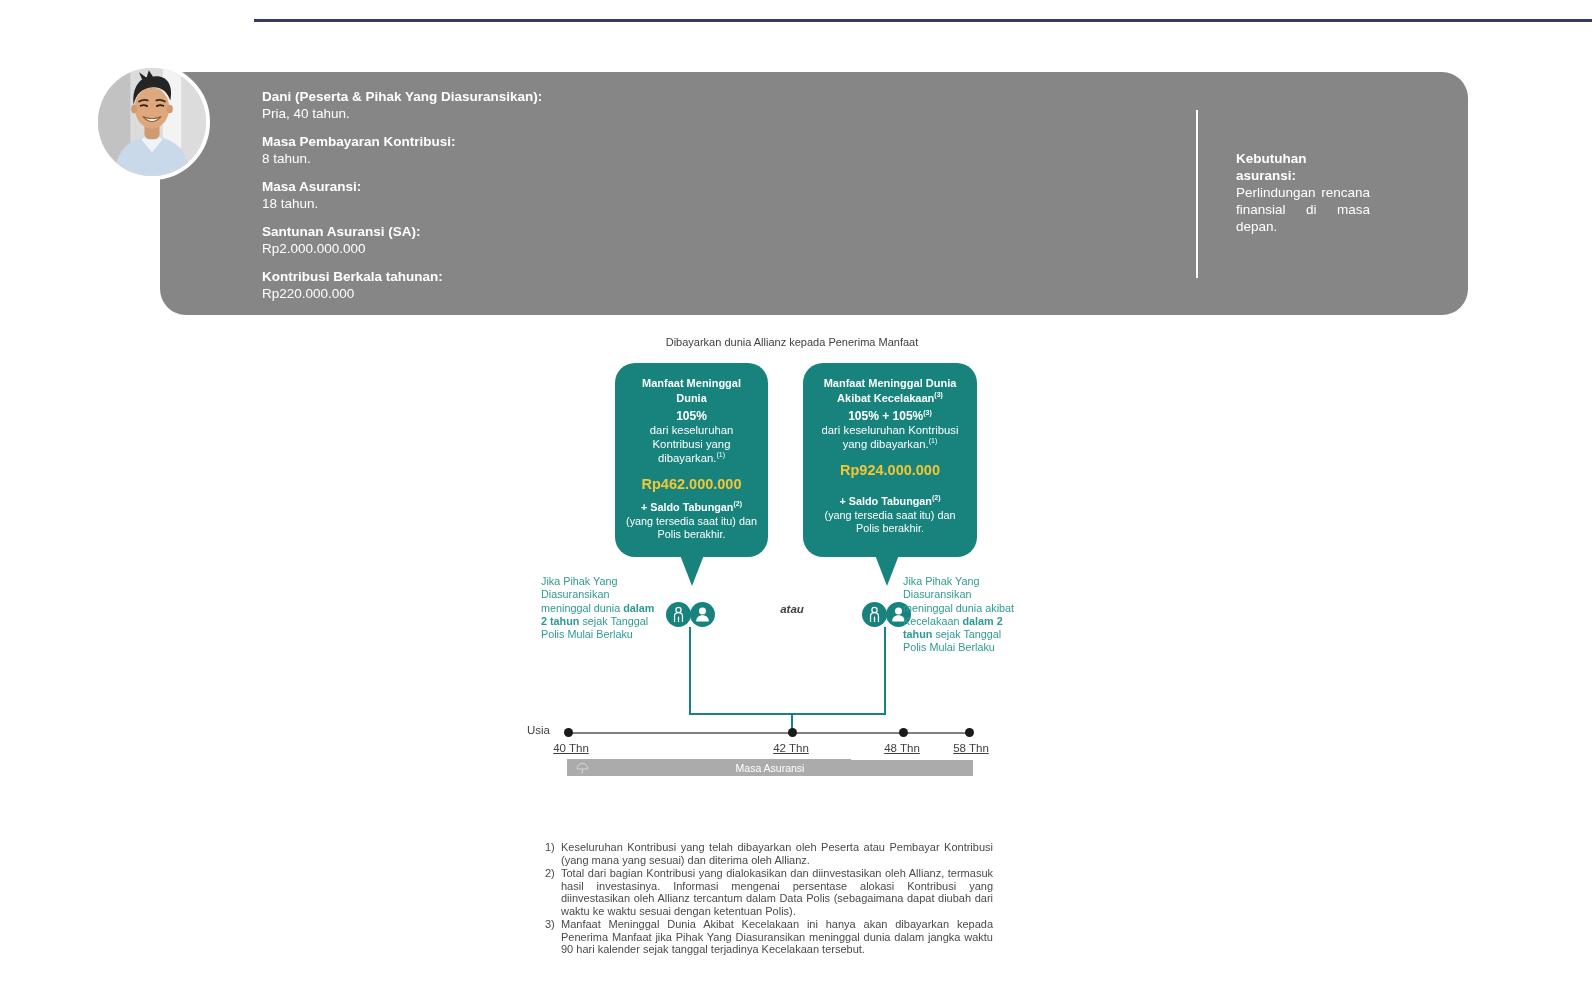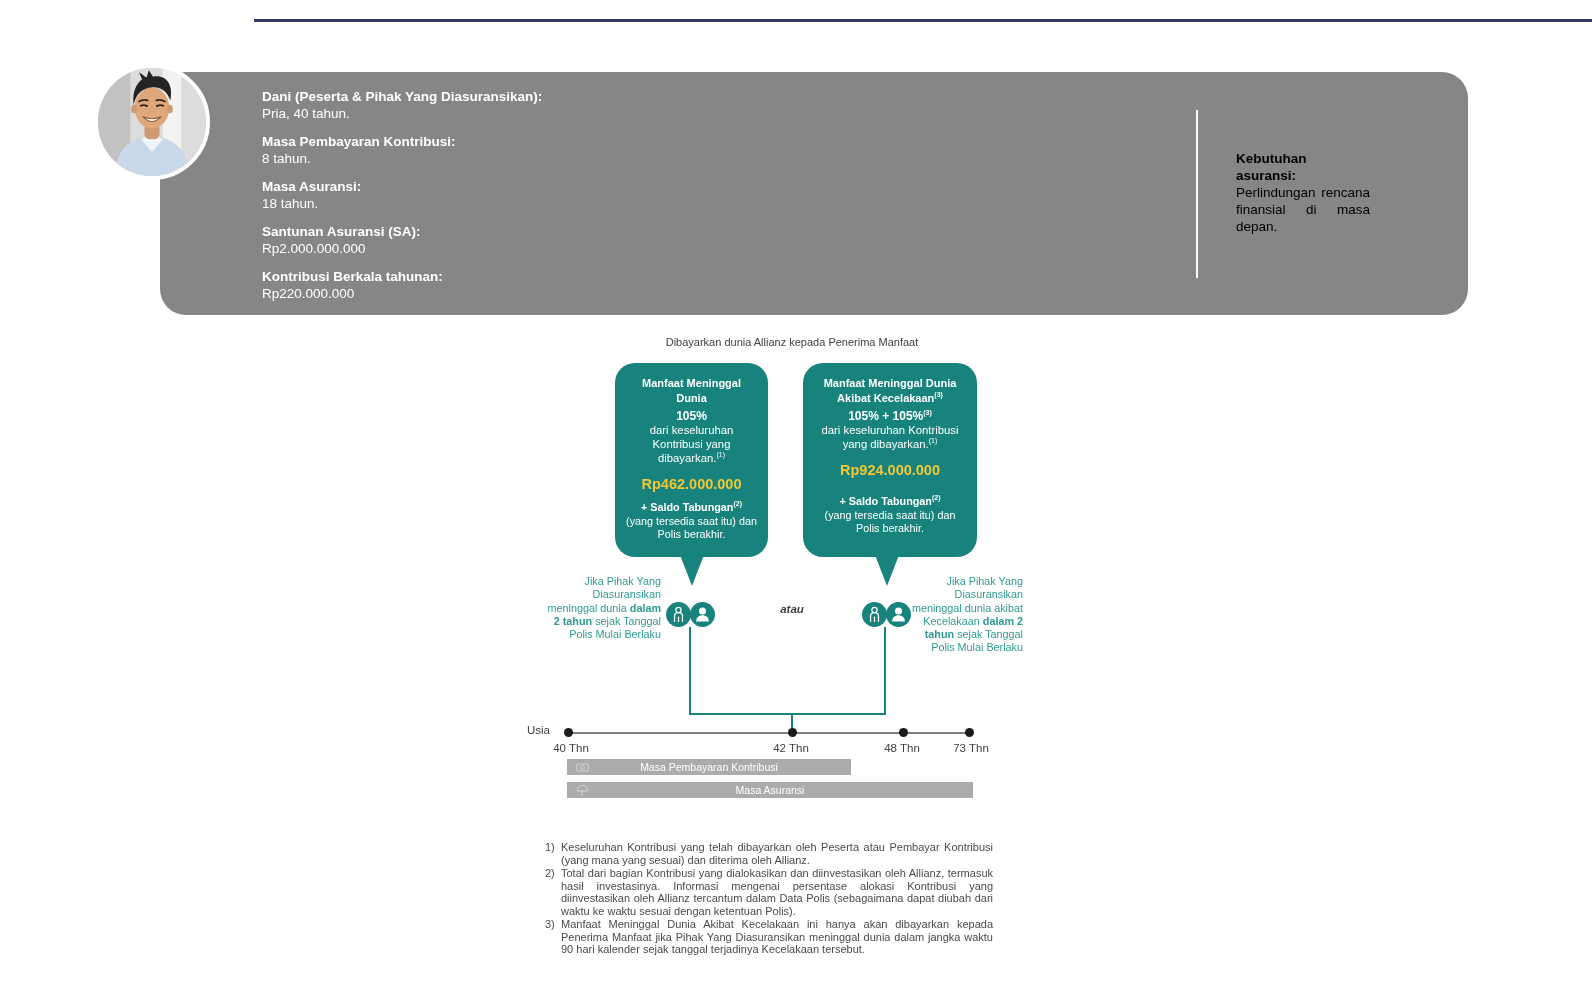--- a/index.html
+++ b/index.html
@@ -16,21 +16,21 @@
   .profile-card{position:absolute;left:160px;top:72px;width:1308px;height:243px;
                 background:var(--card_gray,#868686);border-radius:26px;}
   .avatar{position:absolute;left:94px;top:64px;width:116px;height:116px;border-radius:50%;
           border:4px solid #fff;box-sizing:border-box;overflow:hidden;background:#dcdcdc;z-index:3;}
   .avatar svg{display:block;width:108px;height:108px;}
   .pf-block{position:absolute;left:102px;top:16px;color:#fff;width:360px;}
   .pf-group{margin-bottom:11px;}
   .pf-label{font-weight:700;font-size:13.5px;line-height:17px;}
   .pf-value{font-size:13.5px;line-height:17px;}
   .v-divider{position:absolute;left:1036px;top:38px;width:2px;height:168px;background:#ffffff;}
-  .need-block{position:absolute;left:1076px;top:78px;width:140px;color:#000000;}
+  .need-block{position:absolute;left:1076px;top:78px;width:140px;color:#ffffff;}
   .need-label{font-weight:700;font-size:13.5px;line-height:17px;width:100px;}
   .need-value{font-size:13.5px;line-height:17px;text-align:justify;width:134px;}
 
   
   .dg-header{position:absolute;left:592px;top:336px;width:400px;text-align:center;
              font-size:11px;color:var(--text_dark,#414141);}
   .bx{position:absolute;top:363px;height:194px;background:var(--teal,#17837C);
       border-radius:20px;color:#fff;text-align:center;box-sizing:border-box;padding-top:13px;}
   .bx-left{left:615px;width:153px;}
   .bx-right{left:803px;width:174px;}
@@ -56,44 +56,44 @@
   .tail-left{left:680px;}
   .tail-right{left:875px;}
 
   .icon-circle{position:absolute;top:602px;width:25px;height:25px;}
   .ic-l1{left:666px;} .ic-l2{left:690px;} .ic-r1{left:862px;} .ic-r2{left:886px;}
   .icon-circle svg{display:block;width:25px;height:25px;}
 
   .or-label{position:absolute;left:770px;top:603px;width:44px;text-align:center;
             font-size:11.5px;font-weight:700;font-style:italic;color:var(--text_dark,#414141);}
 
-  .cond{position:absolute;top:575px;text-align:right;color:var(--teal_light,#2F9A92);
+  .cond{position:absolute;top:575px;text-align:left;color:var(--teal_light,#2F9A92);
         font-size:10.8px;line-height:13.3px;}
   .cond b{font-weight:700;}
   .cond-left{left:541px;width:120px;}
   .cond-right{left:903px;width:120px;}
 
   .conn{position:absolute;background:var(--teal,#17837C);}
   .conn-v-left{left:689px;top:627px;width:2px;height:88px;}
   .conn-v-right{left:884px;top:627px;width:2px;height:88px;}
   .conn-h{left:689px;top:713px;width:197px;height:2px;}
   .conn-v-mid{left:791px;top:714px;width:2px;height:19px;}
 
   
   .tl-axis-label{position:absolute;left:527px;top:724px;font-size:11.5px;color:var(--text_dark,#414141);}
   .tl-line{position:absolute;left:566px;top:732px;width:405px;height:2px;background:#7f7f7f;}
   .tl-dot{position:absolute;top:728px;width:9px;height:9px;border-radius:50%;background:#1a1a1a;}
   .tl-tick{position:absolute;top:742px;font-size:11.5px;color:var(--text_dark,#414141);
-           transform:translateX(-50%);white-space:nowrap;}
+           transform:translateX(-50%);white-space:nowrap;text-decoration:underline;}
 
   
   .bar{position:absolute;height:16px;background:var(--bar_gray,#ABABAB);color:#fff;
        font-size:10.5px;display:flex;align-items:center;justify-content:center;}
   .bar1{left:567px;top:759px;width:284px;}
-  .bar2{left:567px;top:782px;width:406px;}
+  .bar2{left:567px;top:760px;width:406px;}
   .bar .bar-icon{position:absolute;left:9px;top:2px;width:13px;height:13px;opacity:0.75;}
   .bar .bar-icon svg{display:block;width:13px;height:13px;}
 
   
   .fns{position:absolute;left:545px;top:841px;width:448px;color:var(--text_body,#4A4A4A);
        font-size:11px;line-height:12.5px;}
   .fn-row{display:flex;margin-bottom:1px;}
   .fn-num{flex:0 0 16px;}
   .fn-text{flex:1;text-align:justify;}
   .closing{position:absolute;left:545px;top:970px;width:448px;color:var(--text_body,#4A4A4A);
@@ -230,21 +230,21 @@
 
     <div class="tl-axis-label">Usia</div>
     <div class="tl-line"></div>
     <span class="tl-dot" style="left:564px;"></span>
     <span class="tl-dot" style="left:788px;"></span>
     <span class="tl-dot" style="left:899px;"></span>
     <span class="tl-dot" style="left:965px;"></span>
     <span class="tl-tick" style="left:571px;">40 Thn</span>
     <span class="tl-tick" style="left:791px;">42 Thn</span>
     <span class="tl-tick" style="left:902px;">48 Thn</span>
-    <span class="tl-tick" style="left:971px;">73 Thn</span>
+    <span class="tl-tick" style="left:971px;">58 Thn</span>
 
     <div class="bar bar1">
       <span class="bar-icon">
         <svg viewBox="0 0 14 14">
             <rect x="0.7" y="3.2" width="12.6" height="7.6" rx="1" fill="none" stroke="#e6e6e6" stroke-width="1"></rect>
             <circle cx="7" cy="7" r="1.9" fill="none" stroke="#e6e6e6" stroke-width="1"></circle>
           </svg>
       </span>
       <span>Masa Pembayaran Kontribusi</span>
     </div>

